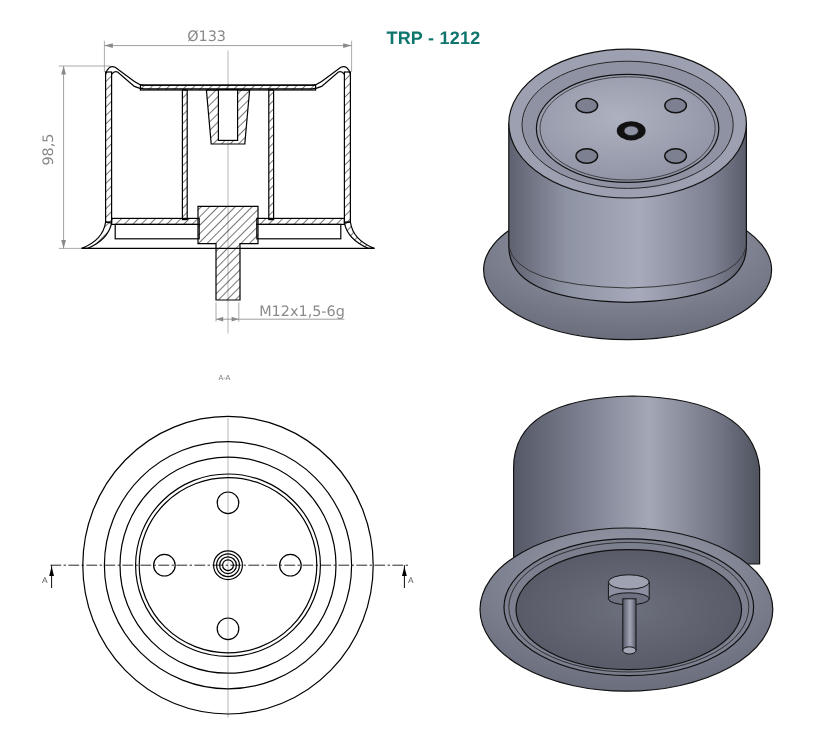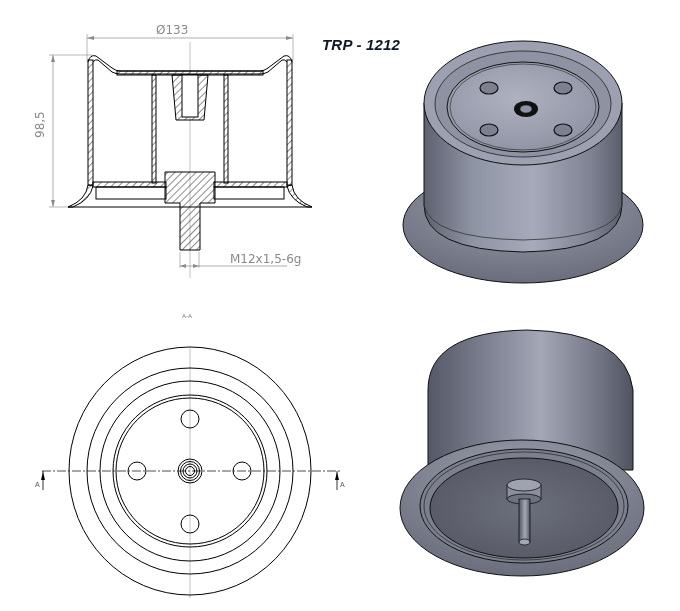--- a/index.html
+++ b/index.html
@@ -1,18 +1,18 @@
 <!DOCTYPE html>
 <html><head>
 <meta charset="utf-8">
 <style>
   html, body { margin:0; padding:0; background:#ffffff; }
   body { width:680px; height:611px; position:relative; overflow:hidden; font-family:"Liberation Sans", sans-serif; }
   .abs { position:absolute; }
-  .title { left:322px; top:36px; font-weight:bold; font-size:15px; color:#0f172a; letter-spacing:0.2px;font-style:italic; }
+  .title { left:322px; top:24px; font-weight:bold; font-size:15px; color:#0f766e; letter-spacing:0.2px; }
   .dimtxt { font-family:"DejaVu Sans", sans-serif; color:#8a8a8a; font-size:12px; }
   .secttl { left:182px; top:313px; font-size:6px; color:#777; }
   svg { position:absolute; left:0; top:0; }
 </style>
 </head>
 <body>
 
 <div class="abs title">TRP - 1212</div>
 
 <svg width="680" height="611">
@@ -157,16 +157,16 @@
     <rect x="507" y="485" width="34" height="14" fill="#8b8fa0" stroke="#111" stroke-width="0.8"></rect>
     <ellipse cx="524" cy="499" rx="17" ry="5" fill="#6d7180" stroke="#111" stroke-width="0.8"></ellipse>
     <ellipse cx="524" cy="485" rx="17" ry="6" fill="#9ea2b1" stroke="#111" stroke-width="0.8"></ellipse>
     <rect x="519" y="499" width="11" height="43" fill="url(#cyl2)" stroke="#111" stroke-width="0.8"></rect>
     <ellipse cx="524.5" cy="542" rx="5.5" ry="3" fill="#a3a7b6" stroke="#111" stroke-width="0.8"></ellipse>
   </g>
 </svg>
 
 <div class="abs dimtxt" style="left:156px; top:23px;">Ø133</div>
 <div class="abs dimtxt" style="left:33px; top:138px; transform:rotate(-90deg); transform-origin:left top;">98,5</div>
-<div class="abs dimtxt" style="left:230px; top:252px;">M12x1,5-6g</div>
+<div class="abs dimtxt" style="left:216px; top:252px;">M12x1,5-6g</div>
 <div class="abs secttl">A-A</div>
 <div class="abs" style="left:35px; top:481px; font-size:7px; color:#555;">A</div>
 <div class="abs" style="left:340px; top:481px; font-size:7px; color:#555;">A</div>
 
 </body></html>

